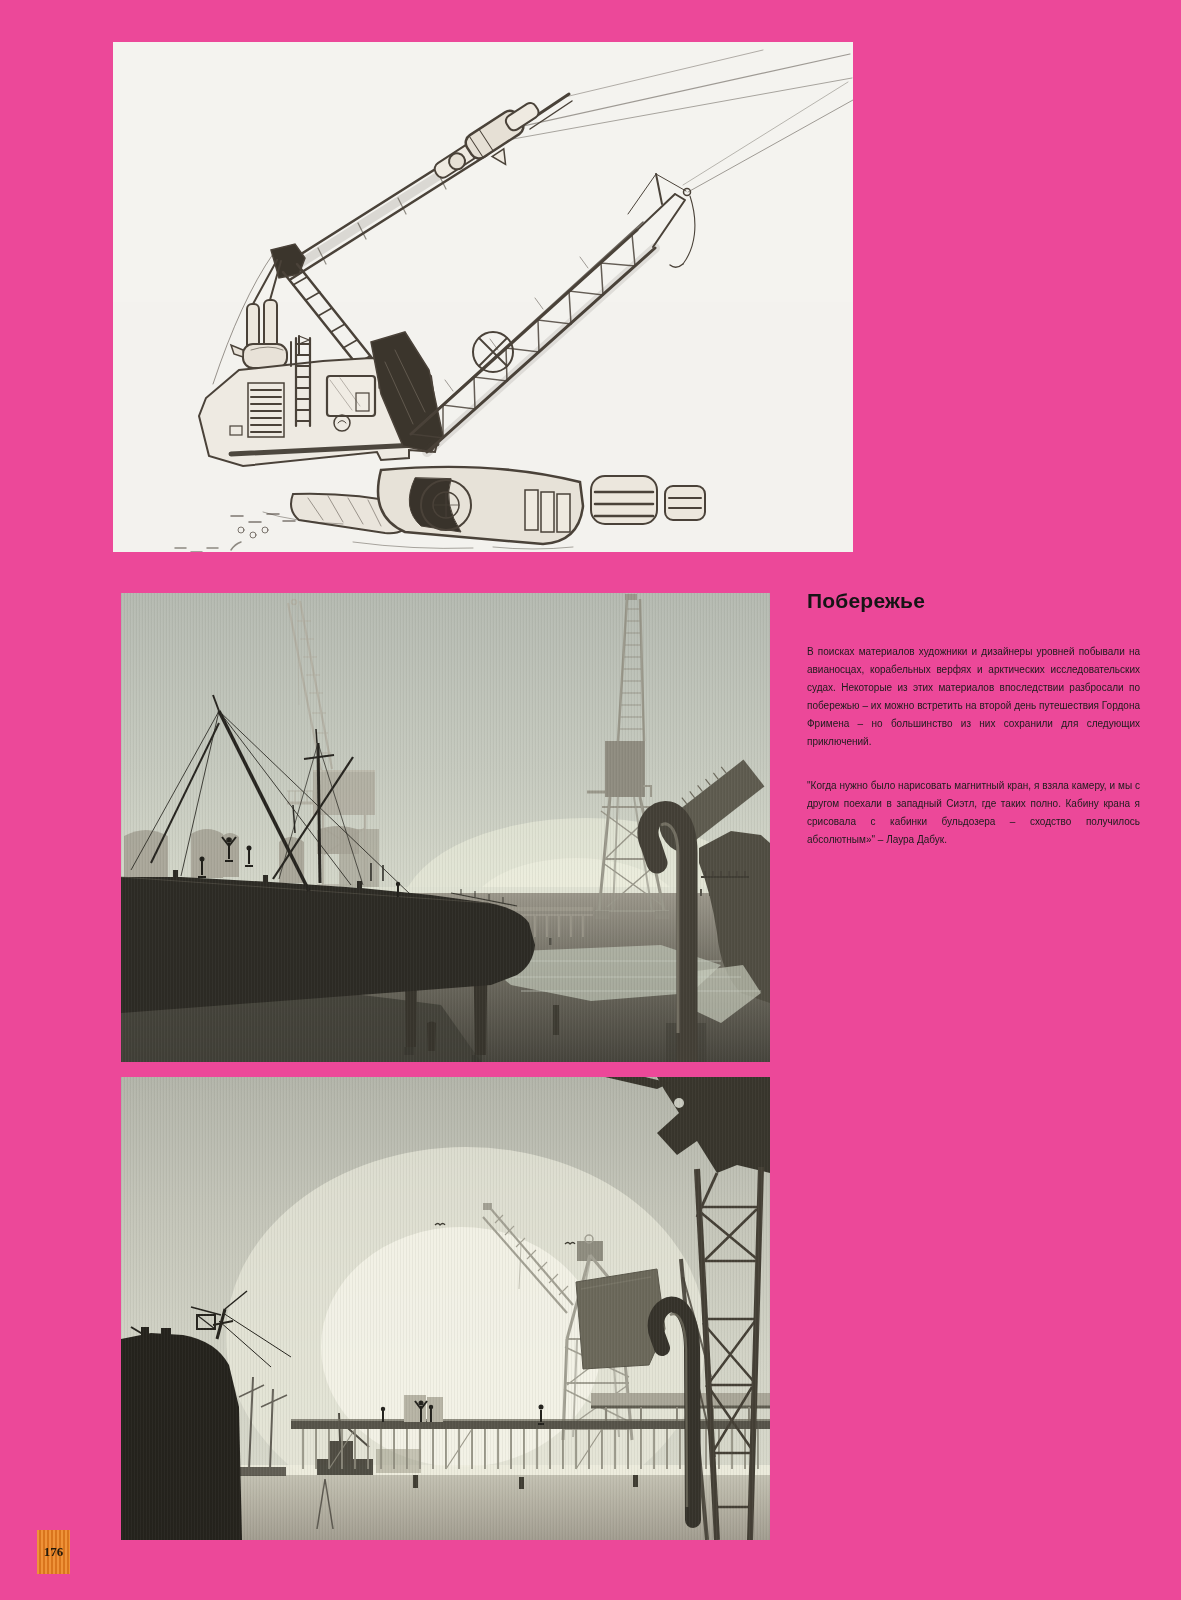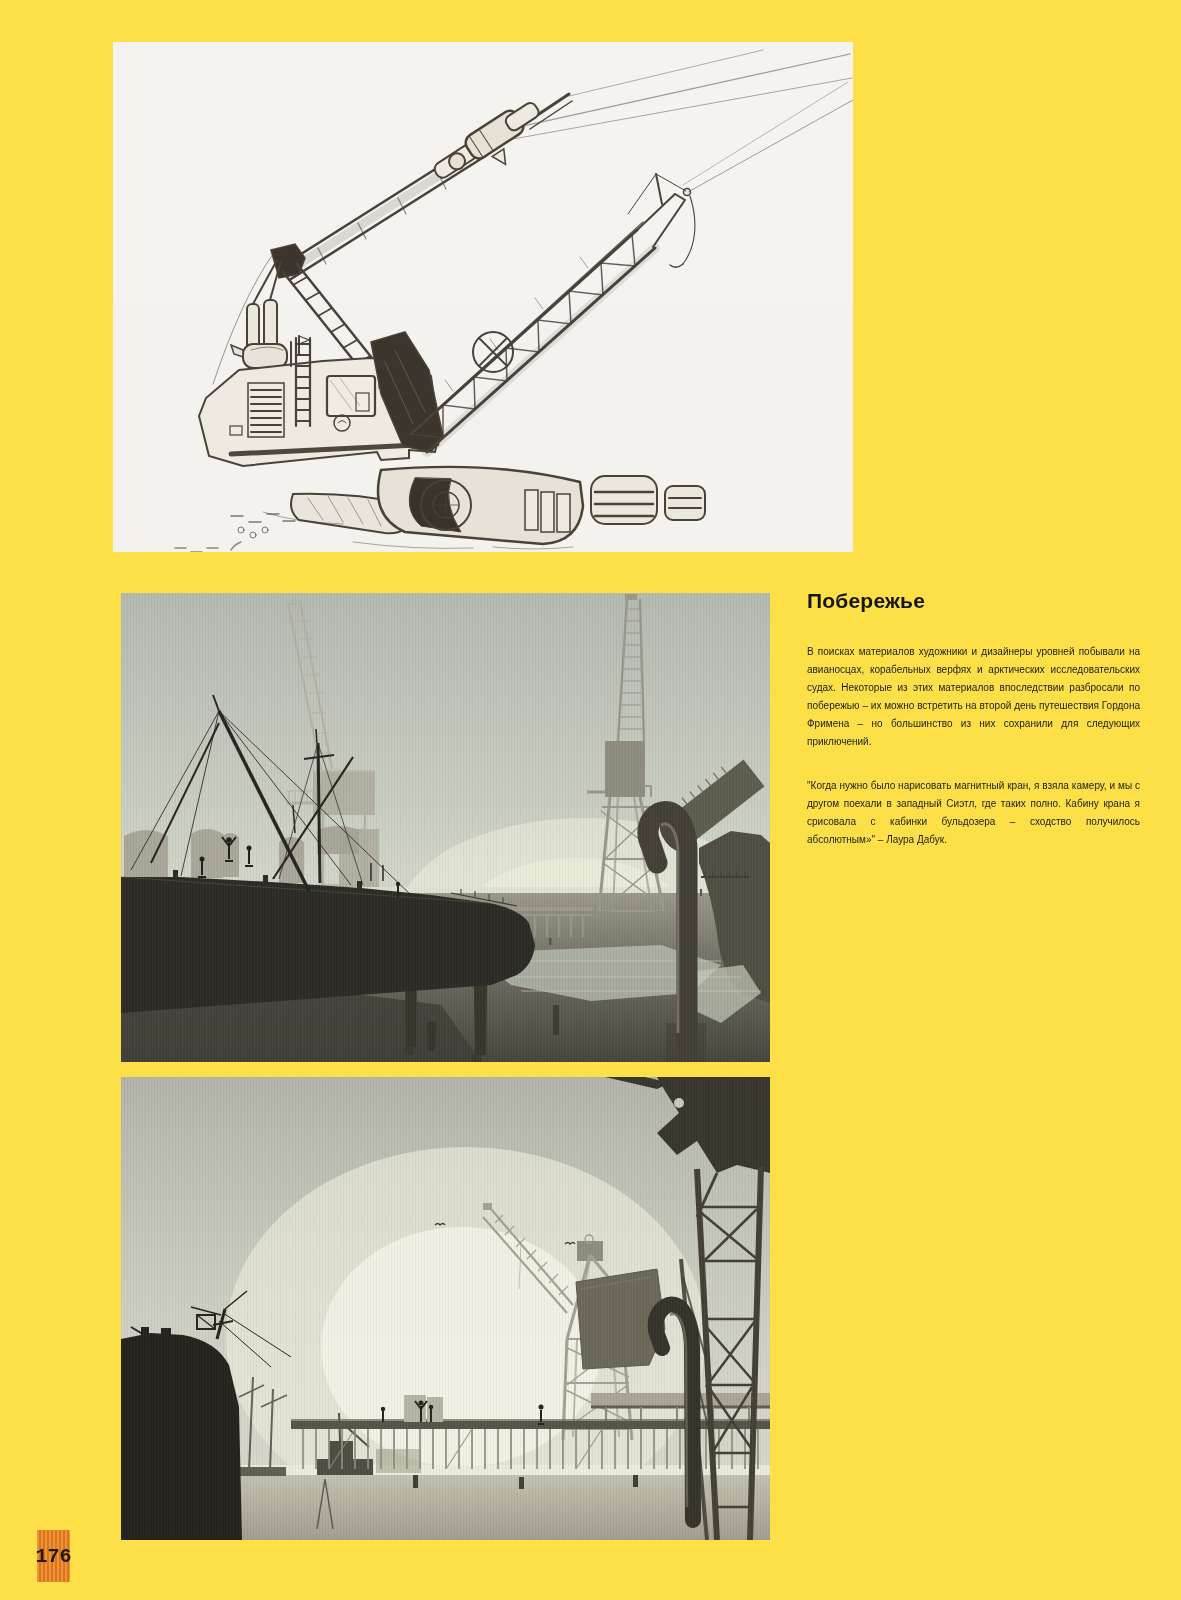--- a/index.html
+++ b/index.html
@@ -1,32 +1,32 @@
 <!DOCTYPE html>
 <html><head>
 <meta charset="utf-8">
 <style>
   html,body{margin:0;padding:0;background:#ffffff;}
-  .page{position:relative;width:1181px;height:1600px;background:#fde047;overflow:hidden;
+  .page{position:relative;width:1181px;height:1600px;background:#ec4899;overflow:hidden;
         font-family:"Liberation Sans",sans-serif;}
   figure.fig{position:absolute;margin:0;padding:0;line-height:0;}
   figure.fig svg{display:block;}
   .fig-sketch{left:113px;top:42px;width:740px;height:510px;}
   .fig-ship{left:121px;top:593px;width:649px;height:469px;}
   .fig-dock{left:121px;top:1077px;width:649px;height:463px;}
   .shot{position:relative;}
   .shot::after{content:"";position:absolute;inset:0;pointer-events:none;
      background:repeating-linear-gradient(90deg,rgba(45,45,35,0.055) 0 1px,rgba(255,255,255,0.035) 1px 2px,transparent 2px 3px);}
   .copy{position:absolute;left:807px;top:589px;width:333px;color:#1c1c1c;}
   .copy h2{font-size:21px;line-height:24px;font-weight:bold;margin:0 0 30px 0;letter-spacing:.2px;color:#151515;}
   .copy p{font-size:10px;line-height:17.9px;margin:0 0 27px 0;text-align:justify;}
-  .badge{position:absolute;left:37px;top:1530px;width:33px;height:52px;
+  .badge{position:absolute;left:37px;top:1530px;width:33px;height:44px;
      background:repeating-linear-gradient(90deg,#ef9339 0 2px,#d9751d 2px 4px);
      display:flex;align-items:center;justify-content:center;
-     font-family:Liberation Mono, monospace;font-weight:bold;font-size:20px;color:#231a0c;}
+     font-family:Liberation Serif, serif;font-weight:bold;font-size:13px;color:#231a0c;}
 </style>
 </head>
 <body>
 
 <div class="page">
 
   <figure class="fig fig-sketch">
     <svg width="740" height="510" viewBox="0 0 740 510">
       <rect width="740" height="510" fill="#f3f2ee"></rect>
       <rect x="0" y="0" width="740" height="260" fill="#f5f4f0" opacity="0.6"></rect>

